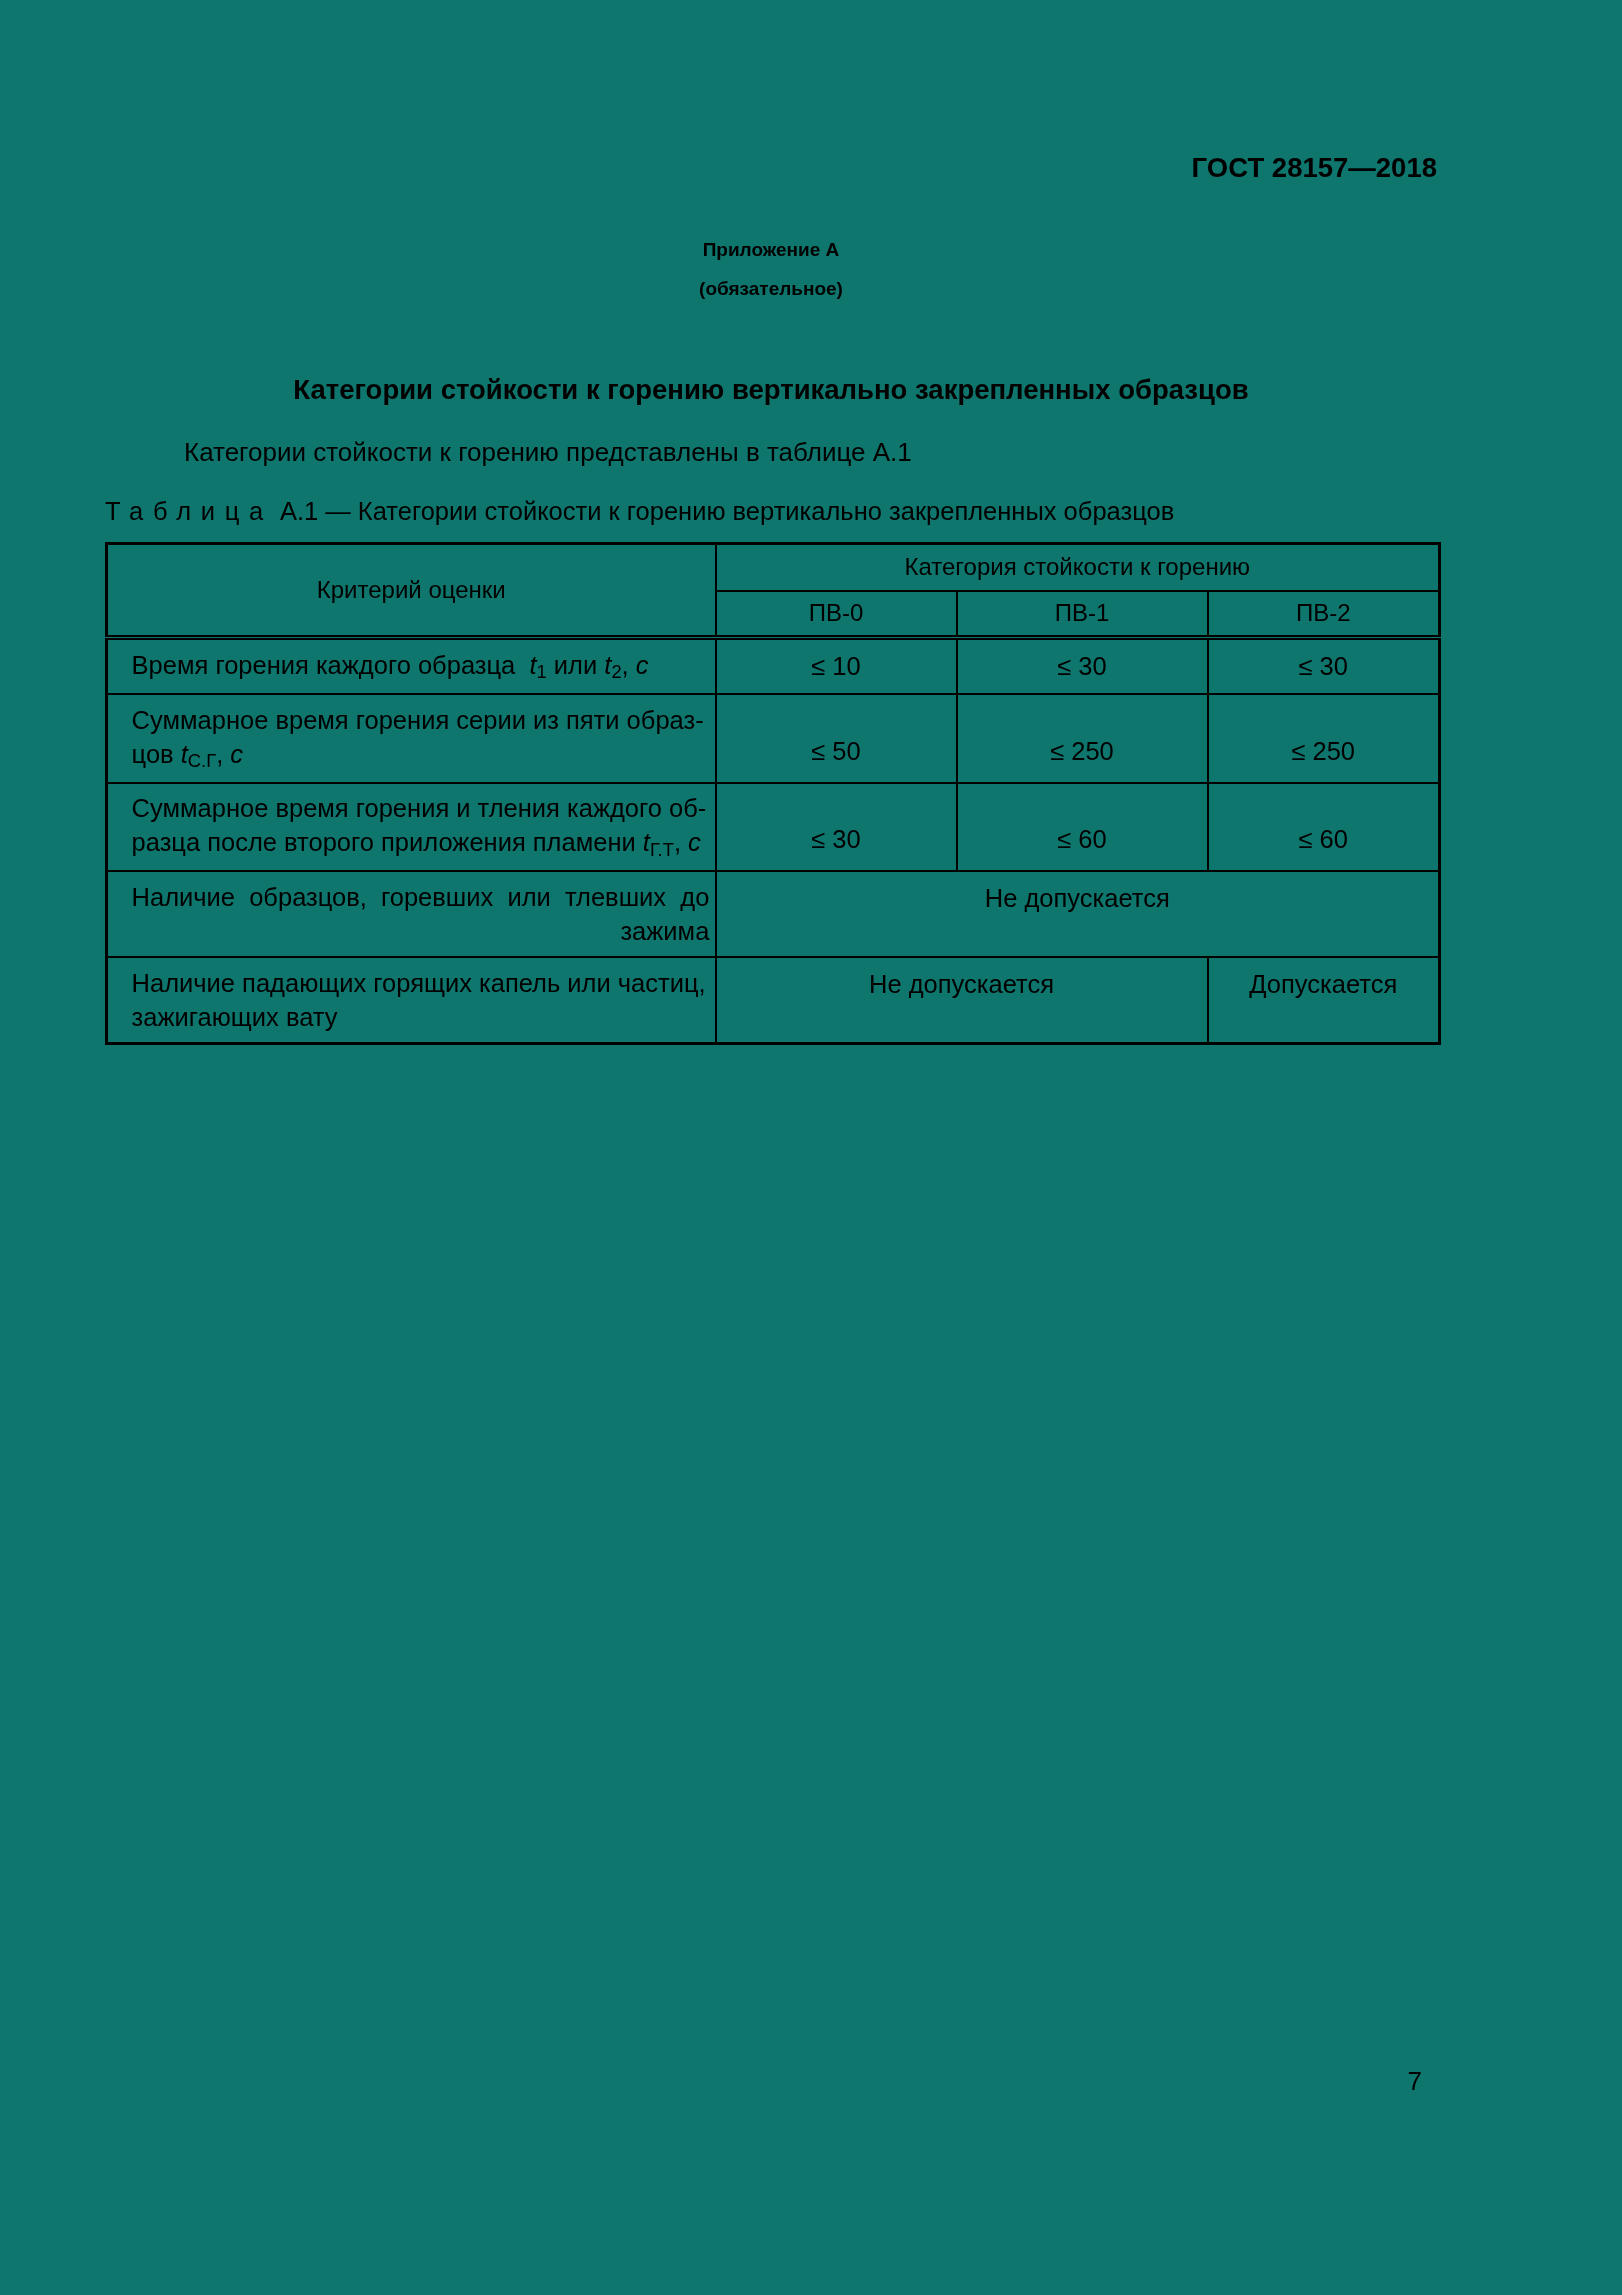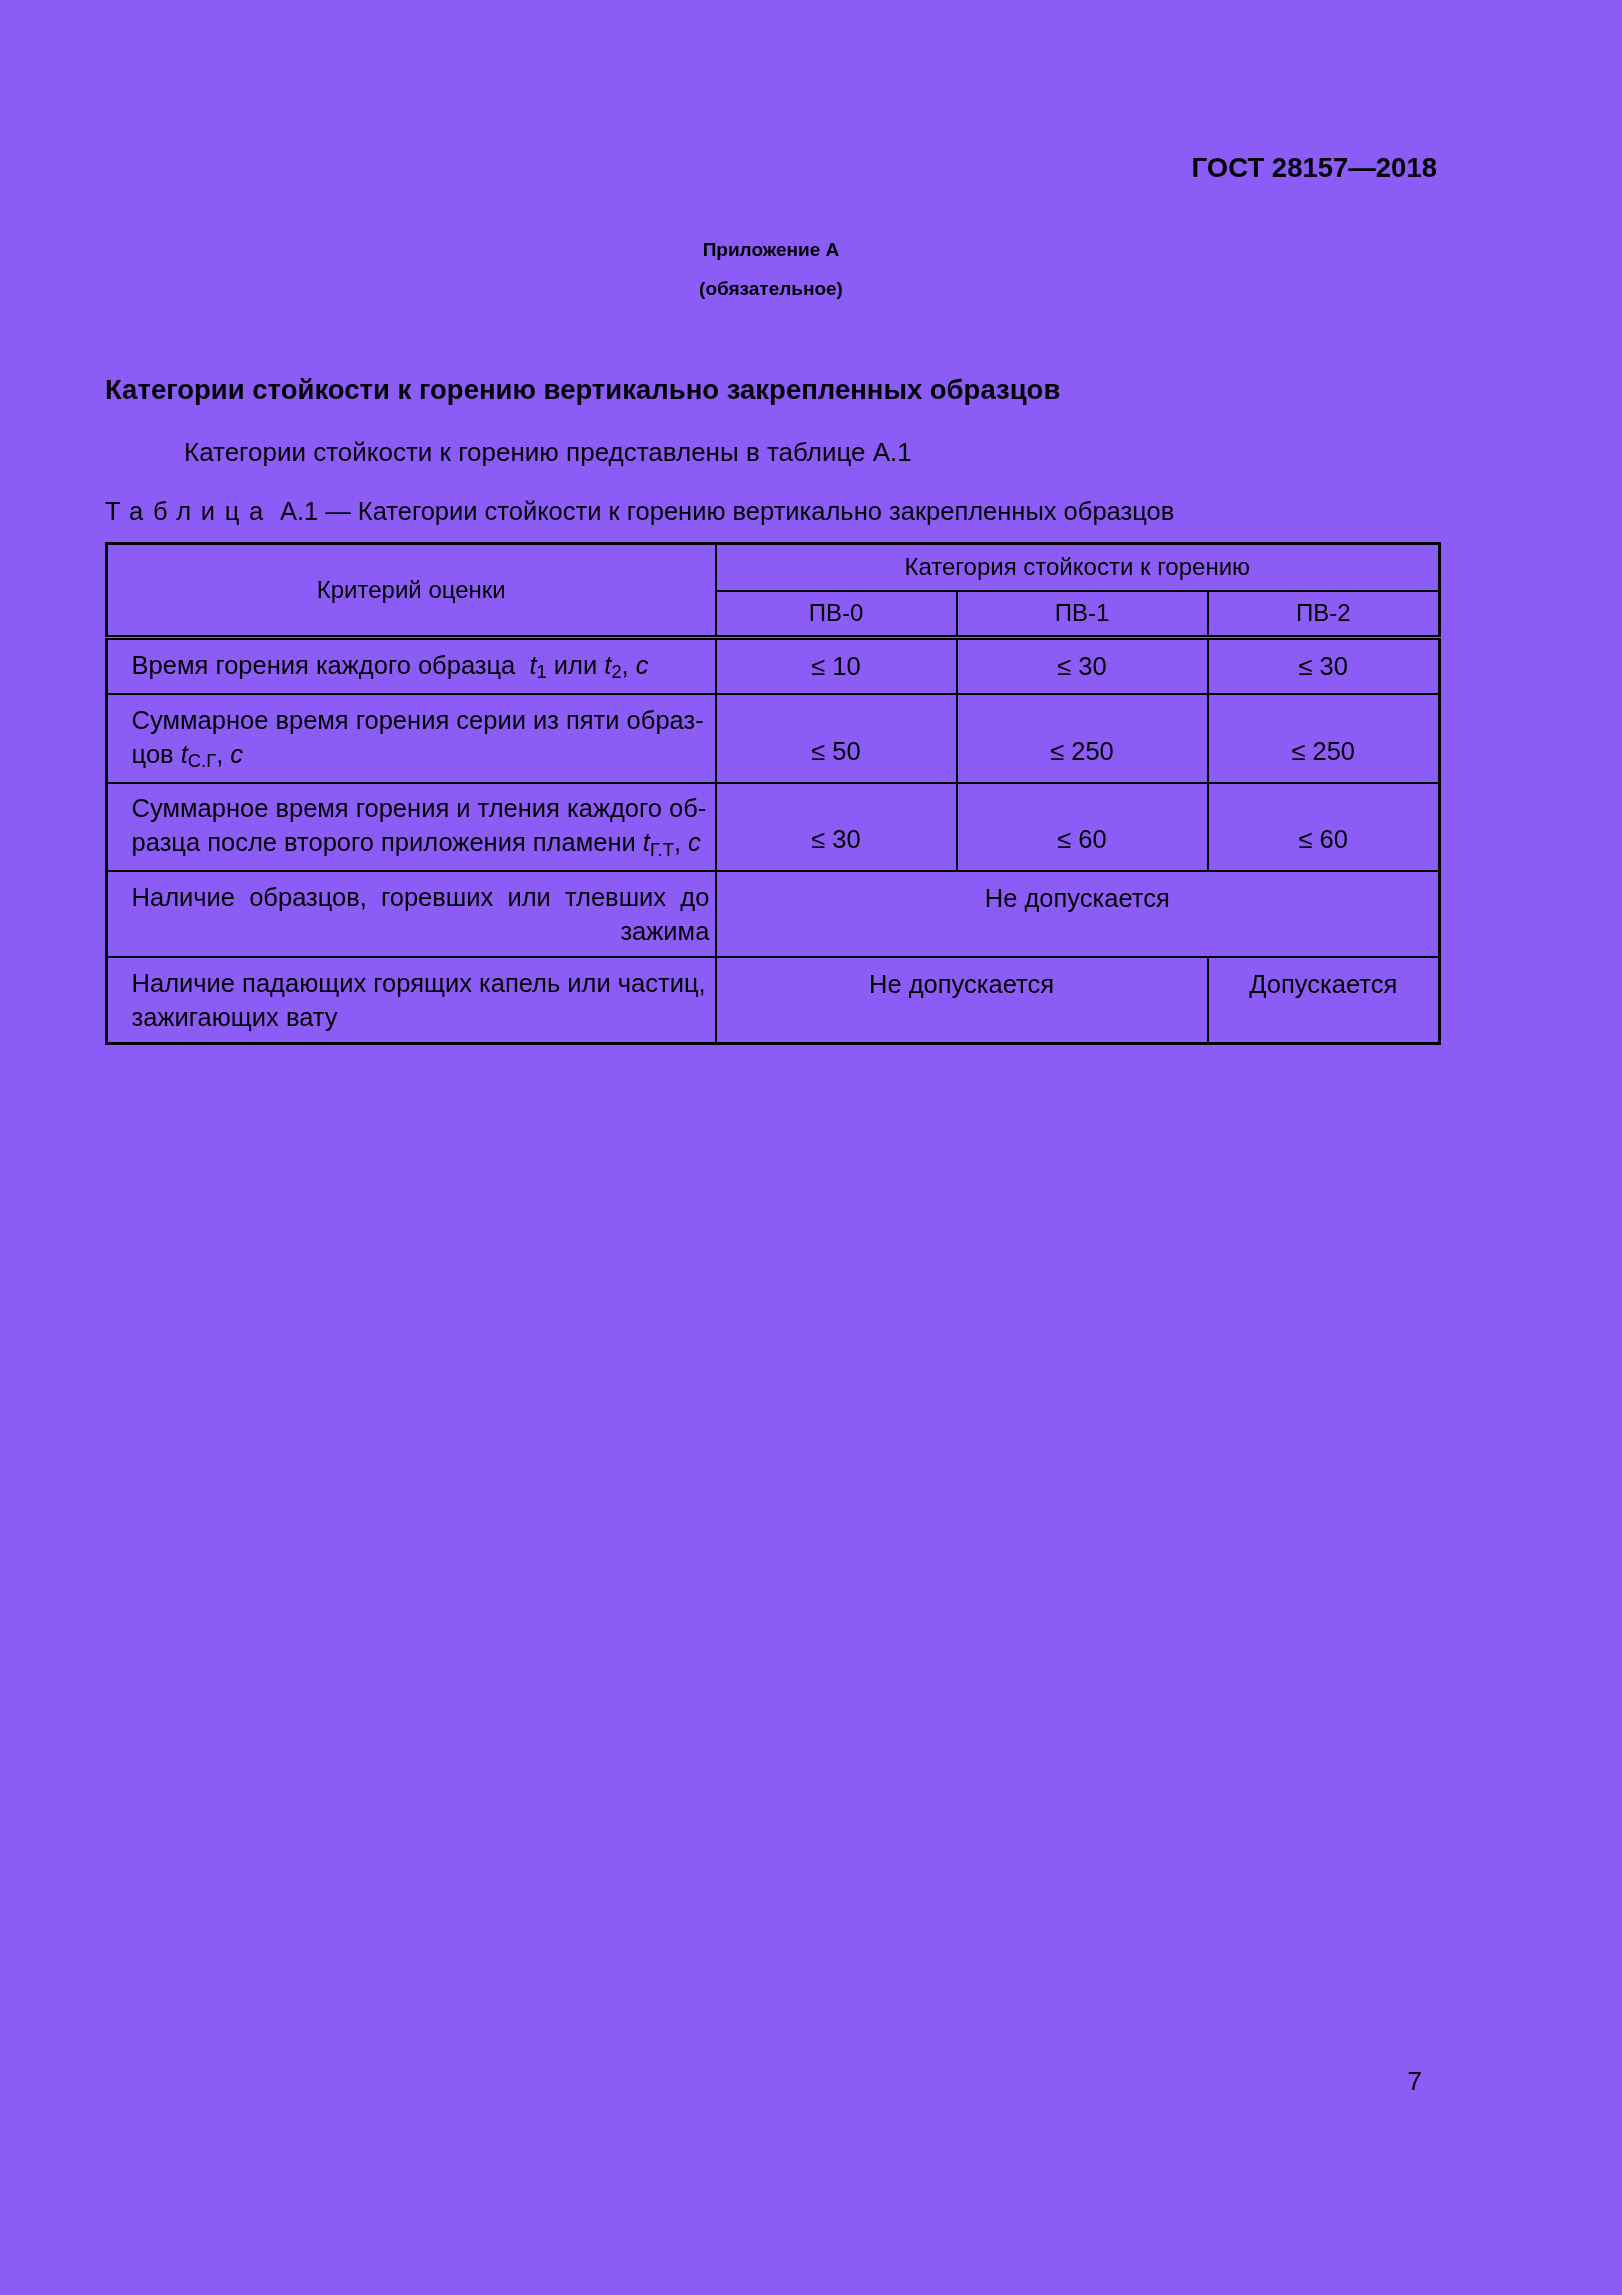--- a/index.html
+++ b/index.html
@@ -1,41 +1,42 @@
 <!DOCTYPE html>
 <html lang="ru" style="font-size:10.5px"><head>
 <meta charset="utf-8">
 <style>
   * { box-sizing: border-box; margin: 0; padding: 0; }
   html, body { background: #ffffff; }
   .page {
     position: relative;
     width: 1623px;
     height: 2295px;
-    background: #8b5cf6;
+    background: #0f766e;
     color: #000000;
     font-family: "Liberation Sans", sans-serif;
     overflow: hidden;
   }
   .gost-header {
     position: absolute;
     top: 152px; left: 105px; width: 1332px;
     text-align: right;
     font-size: 27.5px; font-weight: bold;
   }
   .appendix-block {
     position: absolute;
     top: 230px; left: 105px; width: 1332px;
     text-align: center;
     font-size: 19px; font-weight: bold;
     line-height: 39px;
   }
   .section-title {
     position: absolute;
     top: 374px; left: 105px; width: 1332px;
+    text-align: center;
     font-size: 27.5px; font-weight: bold;
   }
   .intro-paragraph {
     position: absolute;
     top: 437px; left: 105px; width: 1332px;
     font-size: 26px;
     text-indent: 79px;
   }
   .table-caption {
     position: absolute;

